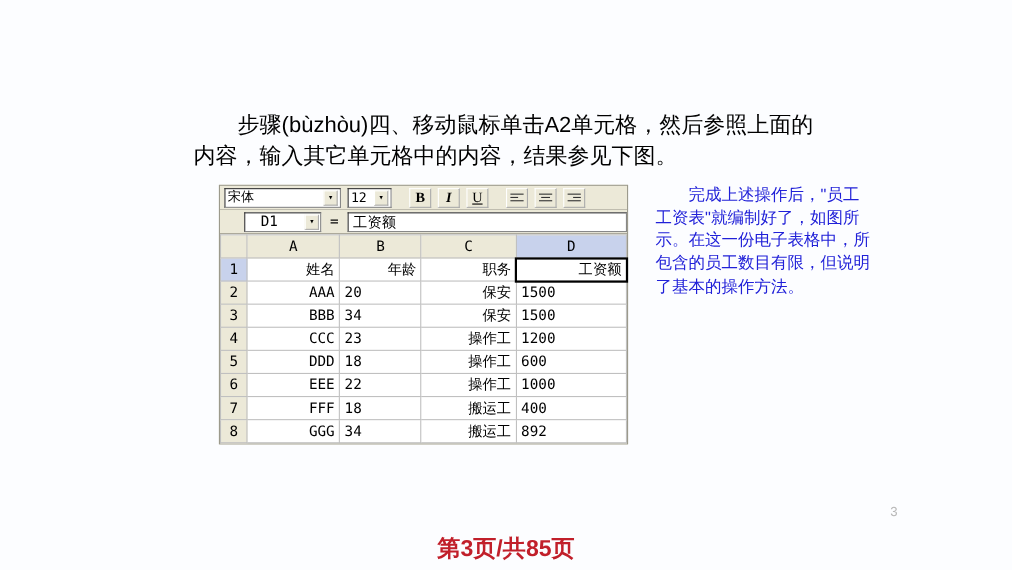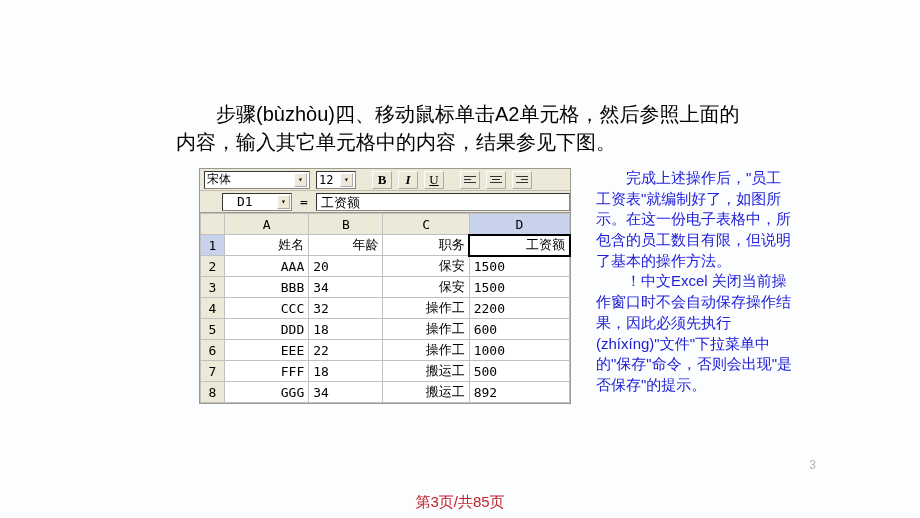--- a/index.html
+++ b/index.html
@@ -165,22 +165,22 @@
     bottom: 46px;
     color: #b7b7b7;
     font-size: 12px;
   }
   .footer {
     position: absolute;
     left: 0; bottom: 6px;
     width: 920px;
     text-align: center;
     color: #c11f2a;
-    font-size: 15px;
-    font-weight: 400;
+    font-size: 21px;
+    font-weight: 700;
   }
 </style>
 </head>
 <body>
 
 <div class="intro">步骤(bùzhòu)四、移动鼠标单击A2单元格，然后参照上面的内容，输入其它单元格中的内容，结果参见下图。</div>
 
 <div class="excel-shot">
 
   <div class="toolbar-row">
@@ -249,55 +249,54 @@
     <tr>
       <th class="rowhdr">3</th>
       <td>BBB</td>
       <td class="num">34</td>
       <td>保安</td>
       <td class="num">1500</td>
     </tr>
     <tr>
       <th class="rowhdr">4</th>
       <td>CCC</td>
-      <td class="num">32</td>
+      <td class="num">23</td>
       <td>操作工</td>
-      <td class="num">2200</td>
+      <td class="num">1200</td>
     </tr>
     <tr>
       <th class="rowhdr">5</th>
       <td>DDD</td>
       <td class="num">18</td>
       <td>操作工</td>
       <td class="num">600</td>
     </tr>
     <tr>
       <th class="rowhdr">6</th>
       <td>EEE</td>
       <td class="num">22</td>
       <td>操作工</td>
       <td class="num">1000</td>
     </tr>
     <tr>
       <th class="rowhdr">7</th>
       <td>FFF</td>
       <td class="num">18</td>
       <td>搬运工</td>
-      <td class="num">500</td>
+      <td class="num">400</td>
     </tr>
     <tr>
       <th class="rowhdr">8</th>
       <td>GGG</td>
       <td class="num">34</td>
       <td>搬运工</td>
       <td class="num">892</td>
     </tr>
   </tbody>
     </table>
 </div>
 
 <div class="rtext">
   <p class="p1">完成上述操作后，"员工工资表"就编制好了，如图所示。在这一份电子表格中，所包含的员工数目有限，但说明了基本的操作方法。</p>
-  <p class="p2">！中文Excel 关闭当前操作窗口时不会自动保存操作结果，因此必须先执行(zhíxíng)"文件"下拉菜单中的"保存"命令，否则会出现"是否保存"的提示。</p>
 </div>
 
 <div class="pagenum-small">3</div>
 <div class="footer">第3页/共85页</div>
 
 </body></html>

